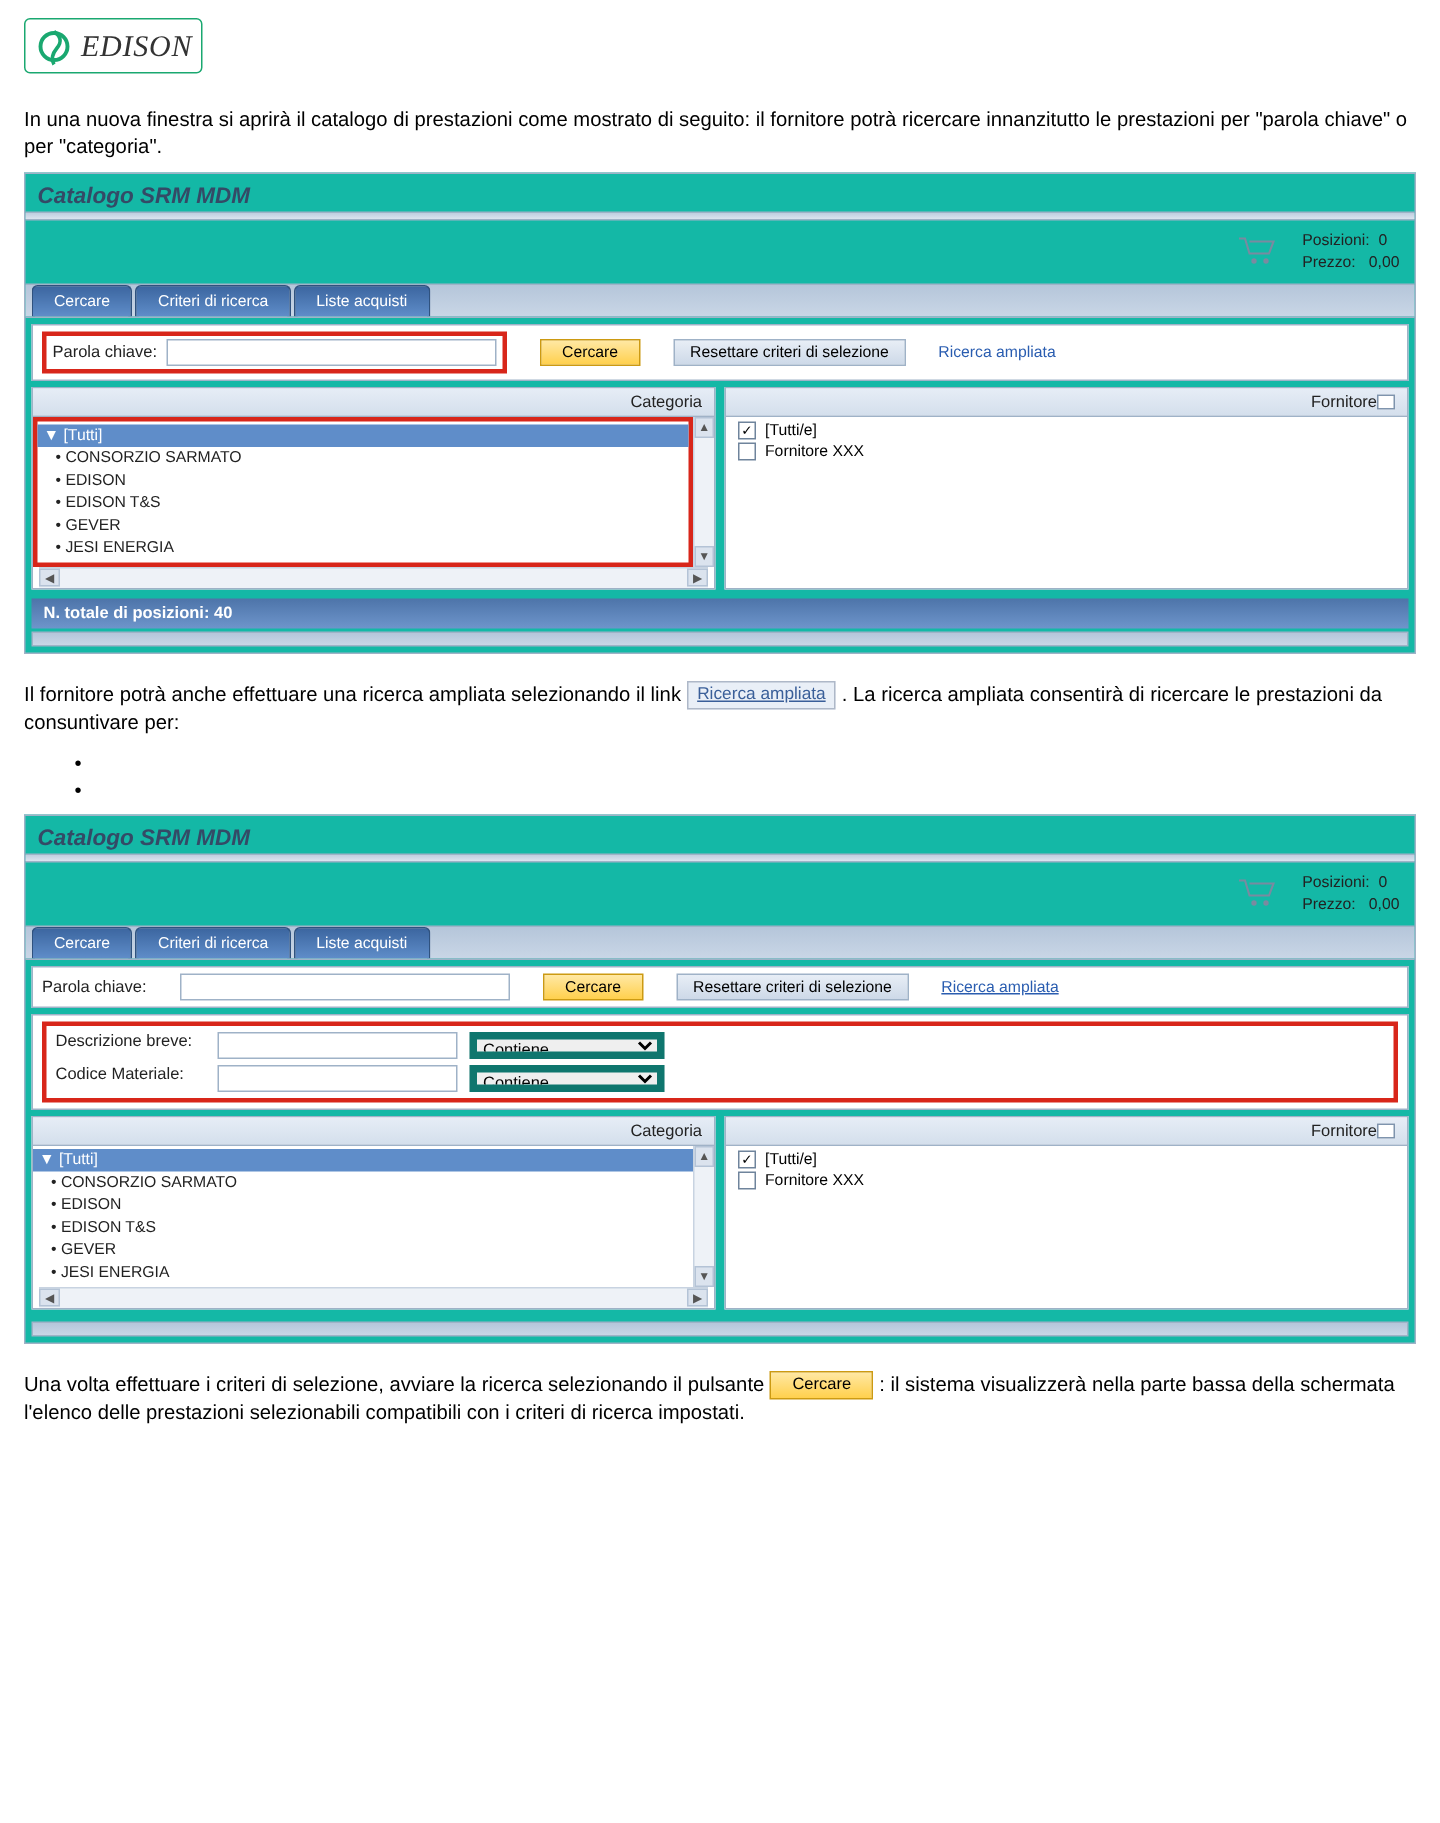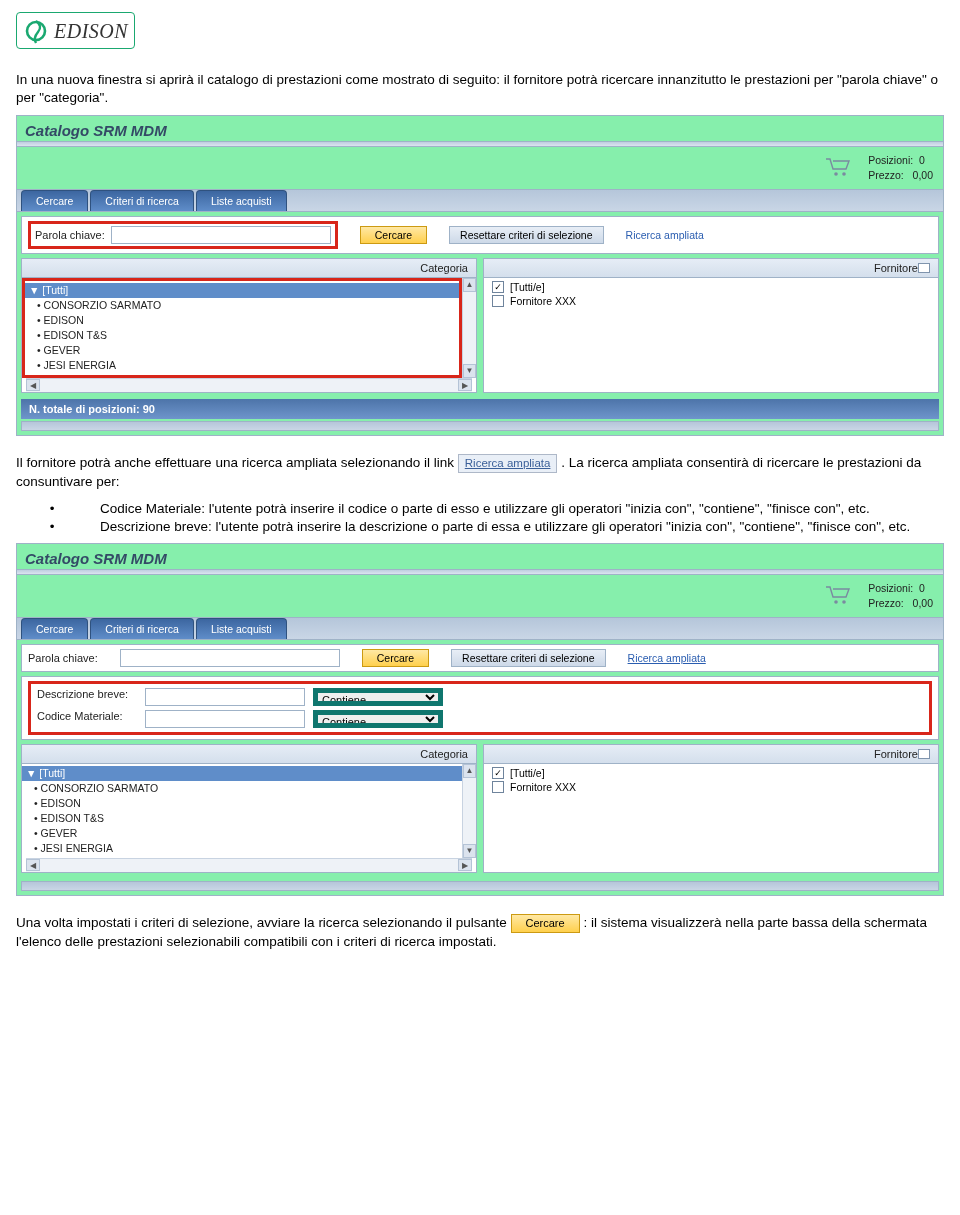--- a/index.html
+++ b/index.html
@@ -5,21 +5,21 @@
   * { box-sizing: border-box; }
   body { margin: 0; padding: 12px 16px; font-family: Arial, Helvetica, sans-serif; font-size: 13.5px; background: #fff; color: #000; width: 960px; }
   .logo-block { display: inline-block; border: 1px solid #1aa870; border-radius: 4px; padding: 3px 6px 2px 4px; margin-bottom: 12px; }
   .logo-inner { display: flex; align-items: center; gap: 3px; }
   .logo-mark svg { display: block; }
   .logo-text { font-family: Georgia, serif; font-size: 20px; font-style: italic; color: #333; letter-spacing: 0.5px; }
 
   .para { line-height: 1.35; margin: 10px 0 8px; }
 
   
-  .srm { background: #86efac; border: 1px solid #9fb2c7; font-size: 11px; margin: 6px 0 18px; }
+  .srm { background: #14b8a6; border: 1px solid #9fb2c7; font-size: 11px; margin: 6px 0 18px; }
   .srm-title { font-family: Verdana, sans-serif; font-size: 15px; font-weight: bold; font-style: italic; color: #344a66; padding: 6px 8px 2px; }
   .srm-hr { height: 6px; background: linear-gradient(#bfcee0,#dbe4ef); border-top: 1px solid #9fb2c7; border-bottom: 1px solid #9fb2c7; }
   .cart-row { display: flex; justify-content: flex-end; align-items: center; gap: 14px; padding: 6px 10px; color: #222; }
   .cart-icon { color: #7a8aa0; }
   .cart-vals { font-size: 10.5px; line-height: 1.4; text-align: left; }
 
   .tabs { display: flex; gap: 2px; padding: 0 4px; background: linear-gradient(#b5c6da,#c9d6e6); border-top: 1px solid #9fb2c7; border-bottom: 1px solid #9fb2c7; }
   .tab { background: linear-gradient(#3c66a0,#5f8dc9); color: #fff; padding: 4px 14px; border-radius: 4px 4px 0 0; border: 1px solid #2f527f; border-bottom: none; font-size: 10.5px; }
 
   .search-row { display: flex; align-items: center; gap: 22px; background: #fff; border: 1px solid #9fb2c7; margin: 4px; padding: 4px 6px; }
@@ -153,38 +153,36 @@
           </div>
           <div class="chk-row">
             <span class="chk"></span>
             <span>Fornitore XXX</span>
           </div>
         </div>
       </div>
     </div>
   </div>
 
-  <div class="footer-band">N. totale di posizioni: 90</div>
+  <div class="footer-band">N. totale di posizioni: 40</div>
   <div class="end-bar"></div>
 </div>
 
 
 <p class="para">
   <span>Il fornitore potrà anche effettuare una ricerca ampliata selezionando il link </span>
   <span class="inline-link-box">Ricerca ampliata</span>
   <span>. La ricerca ampliata consentirà di ricercare le prestazioni da consuntivare per:</span>
 </p>
 <div class="bullets">
   <div class="brow">
       <span class="bdot">•</span>
-      <span>Codice Materiale: l'utente potrà inserire il codice o parte di esso e utilizzare gli operatori "inizia con", "contiene", "finisce con", etc.</span>
     </div>
   <div class="brow">
       <span class="bdot">•</span>
-      <span>Descrizione breve: l'utente potrà inserire la descrizione o parte di essa e utilizzare gli operatori "inizia con", "contiene", "finisce con", etc.</span>
     </div>
 </div>
 
 
 <div class="srm">
   <div class="srm-title">Catalogo SRM MDM</div>
   <div class="srm-hr"></div>
   <div class="cart-row">
     <span class="cart-icon">
       <svg width="30" height="22" viewBox="0 0 30 22">
@@ -264,19 +262,19 @@
             <span>Fornitore XXX</span>
           </div>
         </div>
       </div>
     </div>
   </div>
   <div class="end-bar" style="margin-top:8px"></div>
 </div>
 
 <p class="para">
-  <span>Una volta impostati i criteri di selezione, avviare la ricerca selezionando il pulsante </span>
+  <span>Una volta effettuare i criteri di selezione, avviare la ricerca selezionando il pulsante </span>
   <span class="inline-btn-cercare">Cercare</span>
   <span>: il sistema visualizzerà nella parte bassa della schermata l'elenco delle prestazioni selezionabili compatibili con i criteri di ricerca impostati.</span>
 </p>
 
 
 
 
 </body></html>

